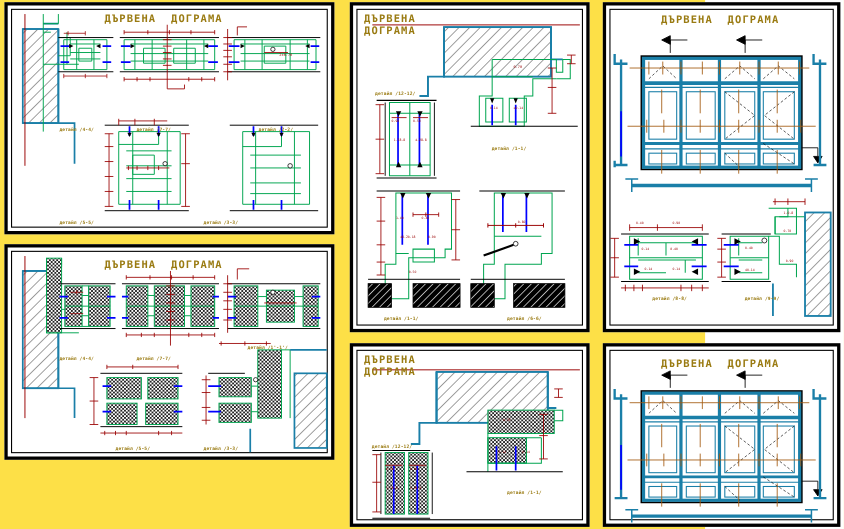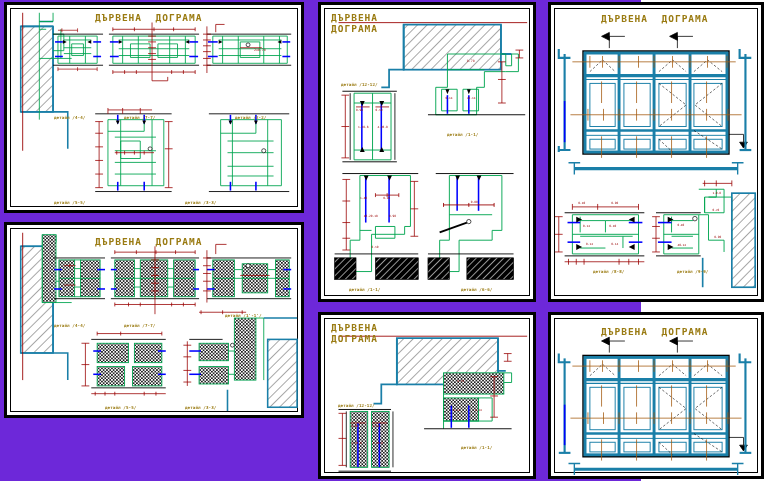--- a/index.html
+++ b/index.html
@@ -1,18 +1,18 @@
 <!DOCTYPE html>
 <html><head>
 <meta charset="utf-8">
 <style>
   html,body{margin:0;padding:0;background:#ffffff;}
   body{width:767px;height:481px;overflow:hidden;
        font-family:"DejaVu Sans","Liberation Sans",sans-serif;}
-  #stage{position:relative;width:641px;height:481px;background:#6d28d9;}
+  #stage{position:relative;width:641px;height:481px;background:#fde047;}
 
   
   .sheet{position:absolute;background:#ffffff;box-sizing:border-box;
          border:3px solid #000000;}
   .sheet .inner{position:absolute;left:3px;top:3px;right:3px;bottom:3px;
          border:1px solid #000000;box-sizing:border-box;background:#fff;}
   .canvaswrap{position:absolute;left:0;top:0;width:100%;height:100%;}
   svg.dwg{position:absolute;left:0;top:0;width:100%;height:100%;display:block;}
 
   

